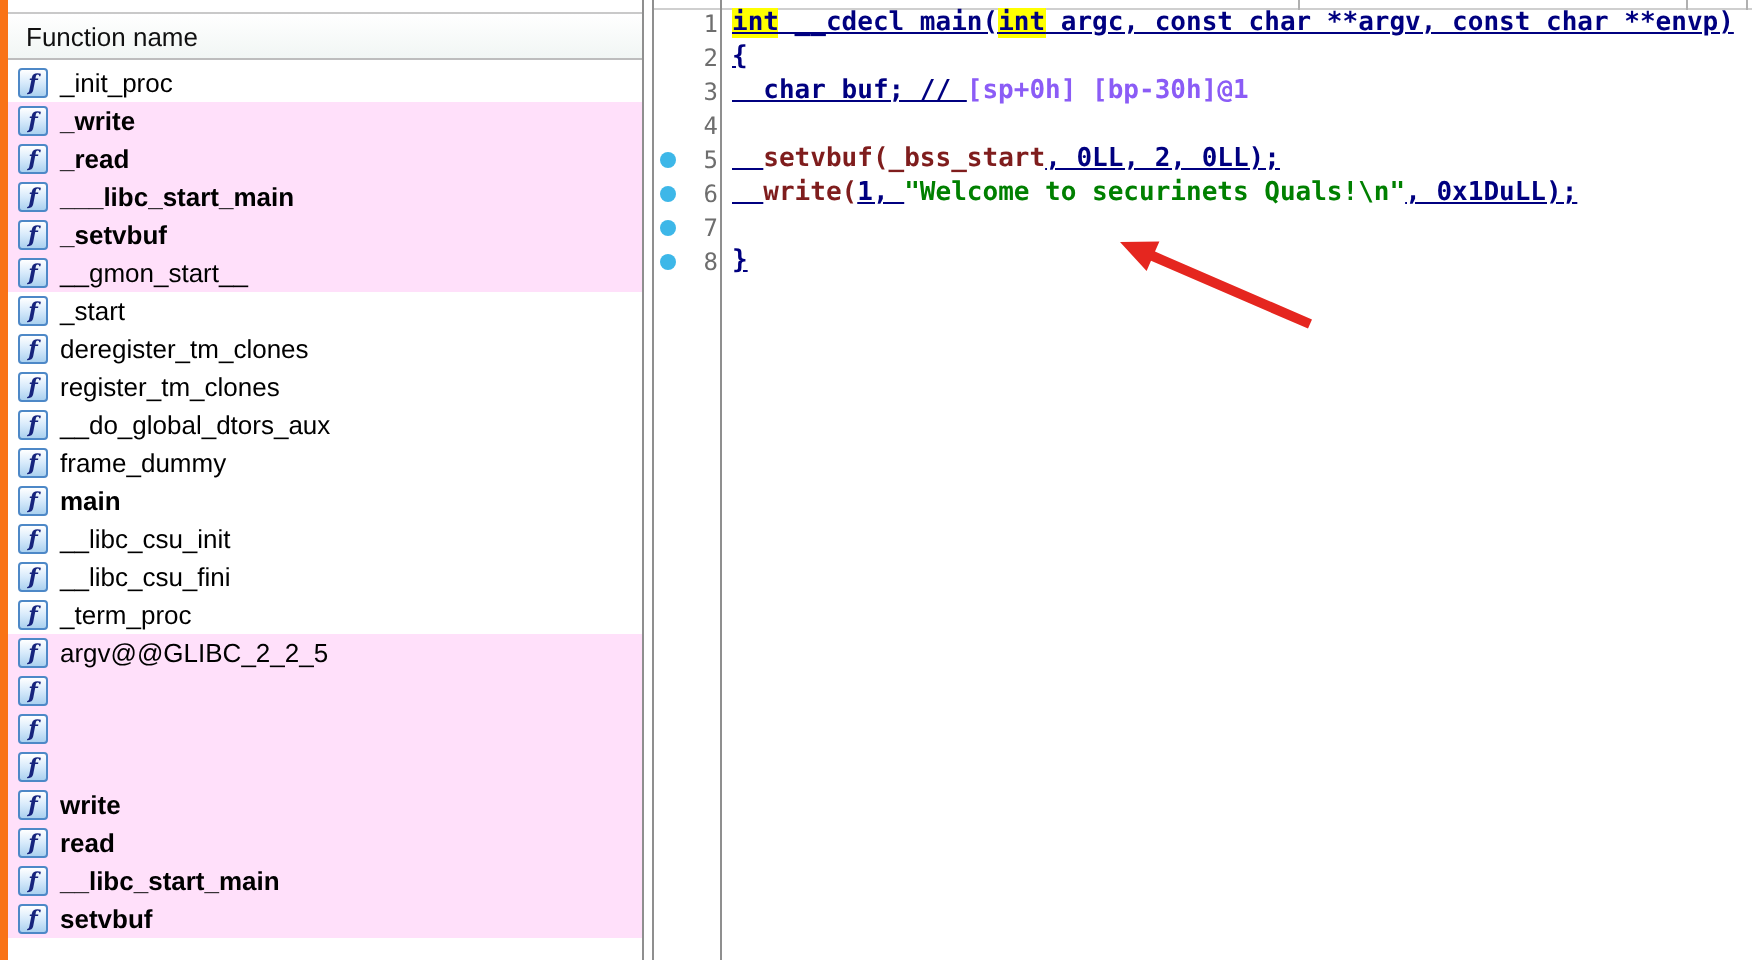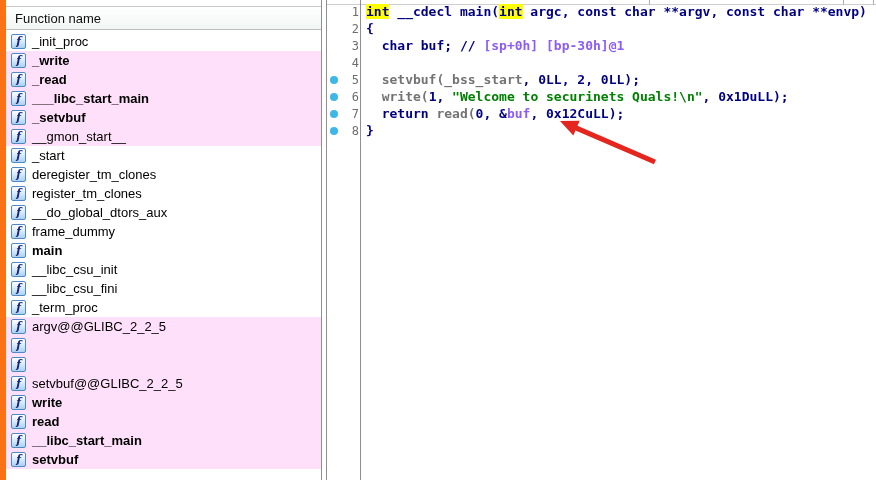--- a/index.html
+++ b/index.html
@@ -1,21 +1,21 @@
 <!DOCTYPE html>
 <html><head>
 <meta charset="utf-8">
 <style>
   html,body{margin:0;padding:0;background:#ffffff;}
   #screen{position:relative;width:876px;height:480px;overflow:hidden;background:#ffffff;
           font-family:"Liberation Sans",sans-serif;}
 
   
   .left-panel{position:absolute;left:0;top:0;width:322px;height:480px;background:#ffffff;
-              border-left:6px solid #f97316;border-right:1px solid #8f8f8f;box-sizing:border-box;}
+              border-left:4px solid #f97316;border-right:1px solid #8f8f8f;box-sizing:border-box;}
   .fn-header{position:absolute;top:6px;left:0;right:0;height:24px;
              background:linear-gradient(180deg,#ffffff,#f1f6f4);
              border-top:1px solid #c9c9c9;border-bottom:1px solid #bdbdbd;
              display:flex;align-items:center;padding-left:9px;box-sizing:border-box;
              font-size:13px;color:#111111;}
   .fn-rows{position:absolute;top:32px;left:0;right:0;}
   .fn-row{height:19px;display:flex;align-items:center;padding-left:5px;
           font-size:13px;color:#000000;white-space:nowrap;overflow:hidden;}
   .fn-row.pink{background:#ffe0fa;}
   .fn-row.bold{font-weight:700;}
@@ -29,22 +29,22 @@
                border-left:1px solid #8f8f8f;box-sizing:border-box;}
   .right-panel .top-hairline{position:absolute;left:0;right:0;top:4px;height:1px;background:#cfcfcf;}
   .gutter-rule{position:absolute;left:33px;top:0;bottom:0;width:1px;background:#8f8f8f;}
   .code-lines{position:absolute;left:0;right:0;top:3px;}
   .code-line{height:17px;display:flex;align-items:center;white-space:pre;
              font:700 13px "DejaVu Sans Mono",monospace;}
   .dot-cell{flex:0 0 14px;display:flex;align-items:center;justify-content:center;}
   .bp-dot{width:8px;height:8px;border-radius:50%;background:#3db7e8;}
   .lnum{flex:0 0 18px;text-align:right;font:400 12px "DejaVu Sans Mono",monospace;color:#6e6e6e;}
   .ltext{padding-left:7px;}
-  .tok-kw{color:#000080;}
-  .tok-call{color:#737373;}
+  .tok-kw{color:#000080;text-decoration:underline;}
+  .tok-call{color:#7f1d1d;}
   .tok-str{color:#008000;}
   .tok-var{color:#8b5cf6;}
   .tok-kw.hl,.hl{background:#ffff00;}
 
   
   .tick{position:absolute;top:0;width:1px;height:5px;background:#b0b0b0;}
 
   
   .arrow-overlay{position:absolute;left:0;top:0;width:876px;height:480px;pointer-events:none;}
 </style>
@@ -124,21 +124,20 @@
           <span>argv@@GLIBC_2_2_5</span>
         </div>
         <div class="fn-row pink">
           <span class="ficon">f</span>
         </div>
         <div class="fn-row pink">
           <span class="ficon">f</span>
         </div>
         <div class="fn-row pink">
           <span class="ficon">f</span>
-          <span>setvbuf@@GLIBC_2_2_5</span>
         </div>
         <div class="fn-row bold pink">
           <span class="ficon">f</span>
           <span>write</span>
         </div>
         <div class="fn-row bold pink">
           <span class="ficon">f</span>
           <span>read</span>
         </div>
         <div class="fn-row bold pink">
@@ -197,21 +196,20 @@
             <span class="bp-dot"></span>
           </span>
           <span class="lnum">6</span>
           <span class="ltext"><span class="tok-kw">  </span><span class="tok-call">write(</span><span class="tok-kw">1, </span><span class="tok-str">"Welcome to securinets Quals!\n"</span><span class="tok-kw">, 0x1DuLL);</span></span>
         </div>
         <div class="code-line">
           <span class="dot-cell">
             <span class="bp-dot"></span>
           </span>
           <span class="lnum">7</span>
-          <span class="ltext"><span class="tok-kw">  return </span><span class="tok-call">read(</span><span class="tok-kw">0, &amp;</span><span class="tok-var">buf</span><span class="tok-kw">, 0x12CuLL);</span></span>
         </div>
         <div class="code-line">
           <span class="dot-cell">
             <span class="bp-dot"></span>
           </span>
           <span class="lnum">8</span>
           <span class="ltext"><span class="tok-kw">}</span></span>
         </div>
       </div>
   </div>

